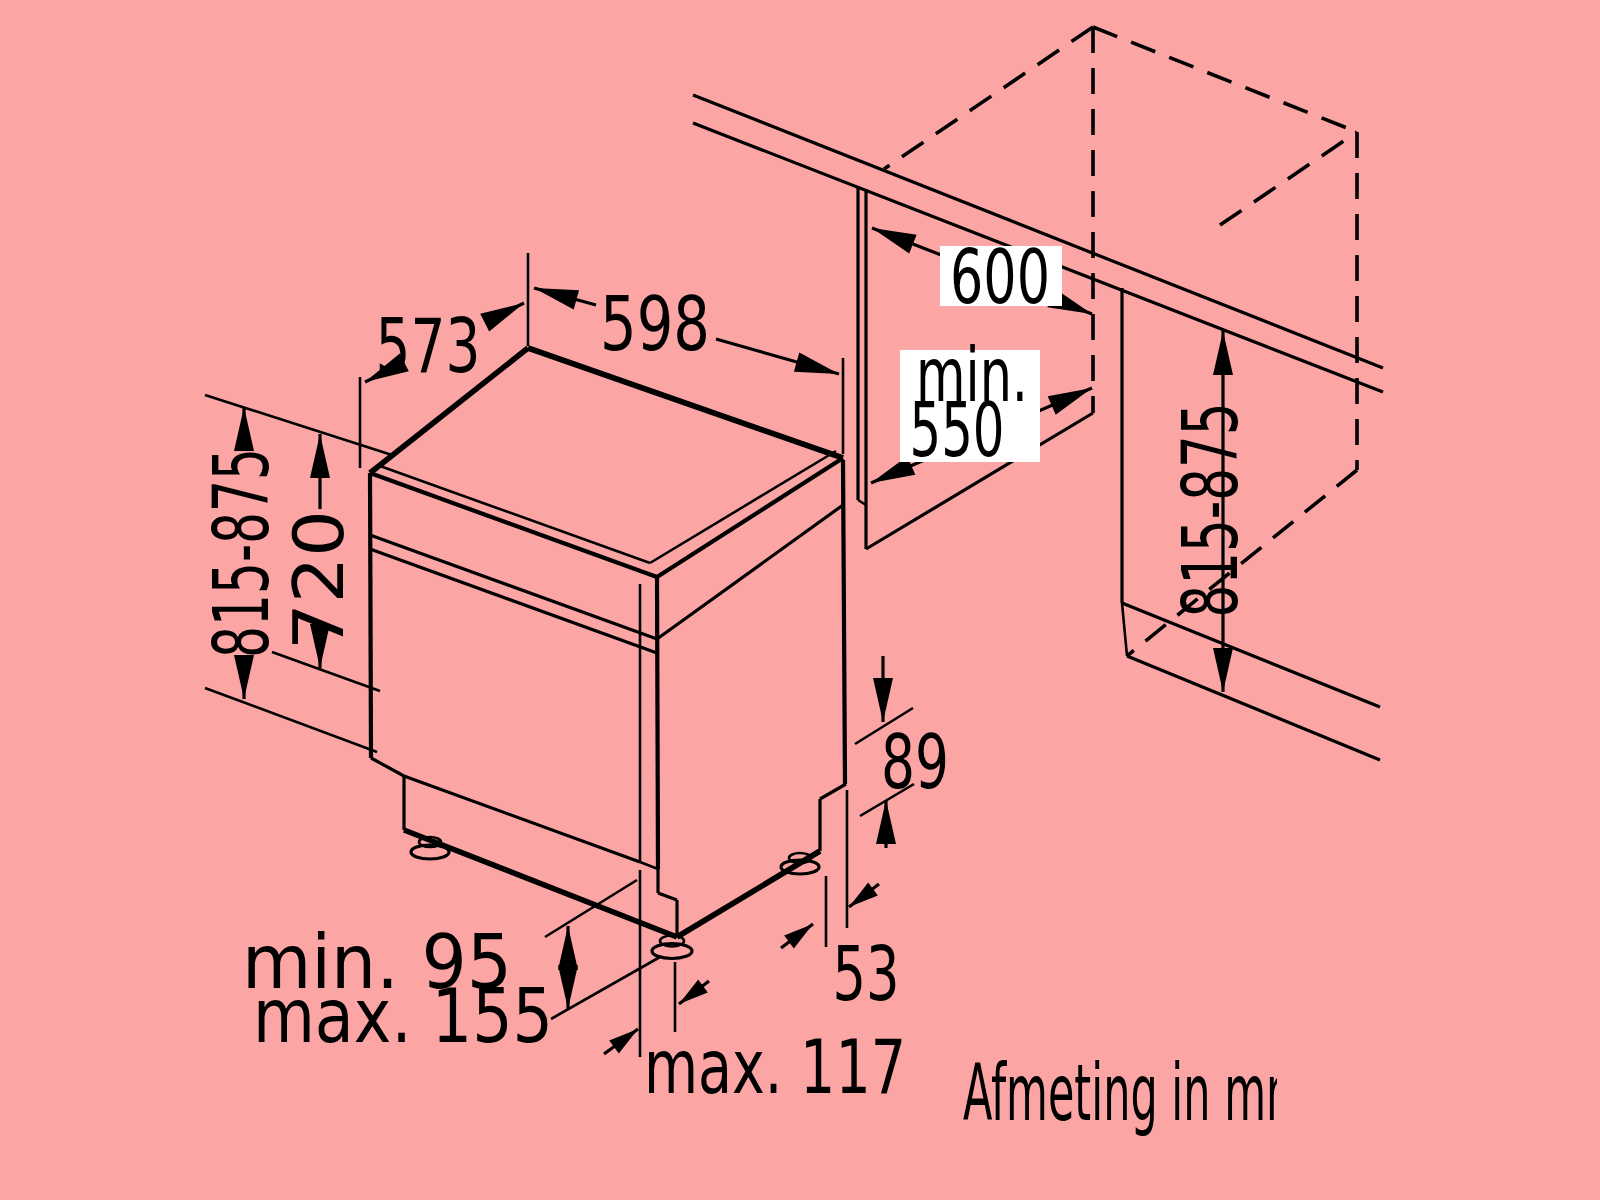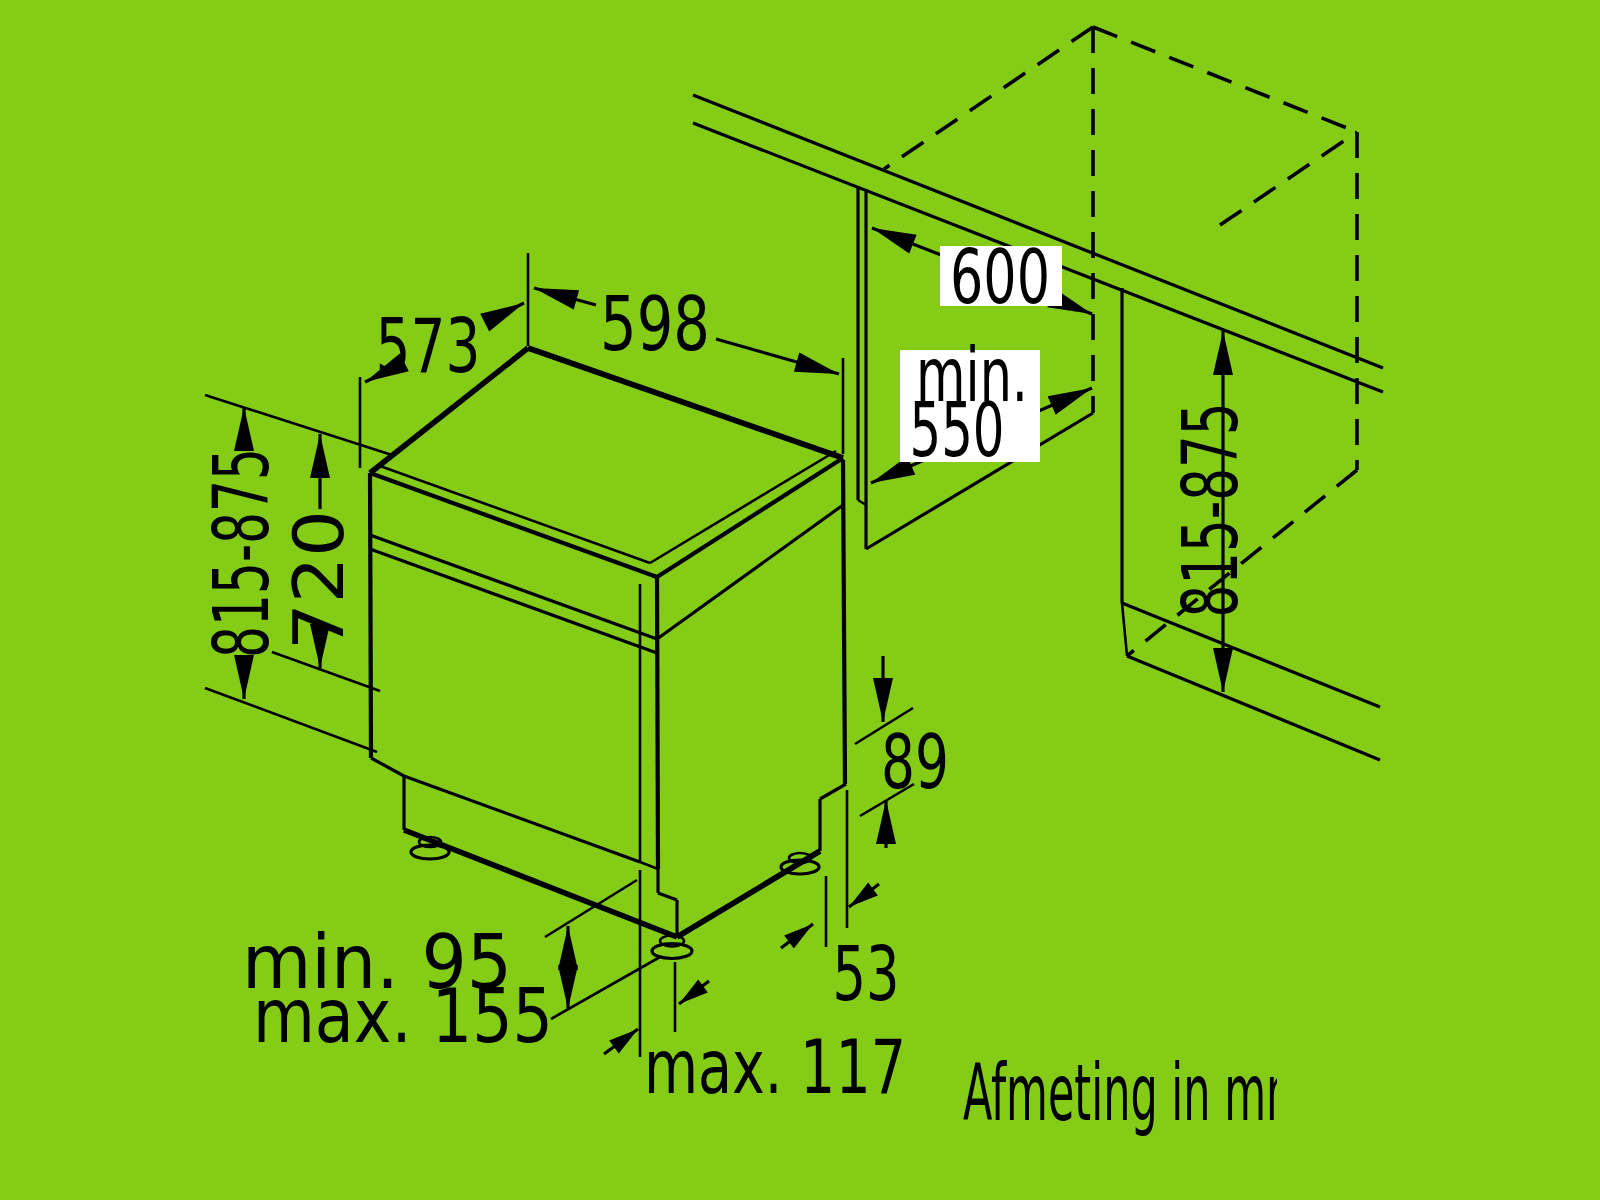--- a/index.html
+++ b/index.html
@@ -1,16 +1,16 @@
 <!DOCTYPE html>
 <html><head>
 <meta charset="utf-8">
 <style>
   html,body{margin:0;padding:0;background:#fff;}
-  #stage{width:1600px;height:1200px;position:relative;background:#84cc16;overflow:hidden;}
+  #stage{width:1600px;height:1200px;position:relative;background:#fca5a5;overflow:hidden;}
   svg{position:absolute;left:0;top:0;}
   .ln{stroke:#000;fill:none;stroke-width:3;stroke-linecap:butt;stroke-linejoin:round;}
   .w2{stroke-width:2.6;}
   .w3{stroke-width:3.2;}
   .w4{stroke-width:4.2;}
   .w5{stroke-width:5.6;}
   .dash{stroke-width:3.6;stroke-dasharray:26 15;}
   .arr{fill:#000;stroke:none;}
   .lbl{font-family:"DejaVu Sans",sans-serif;fill:#000;}
   .bg{fill:#fff;stroke:none;}

